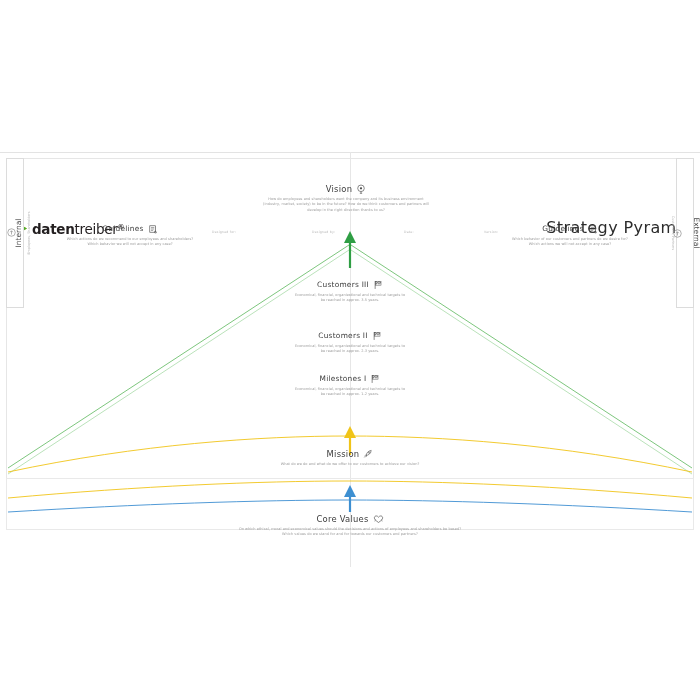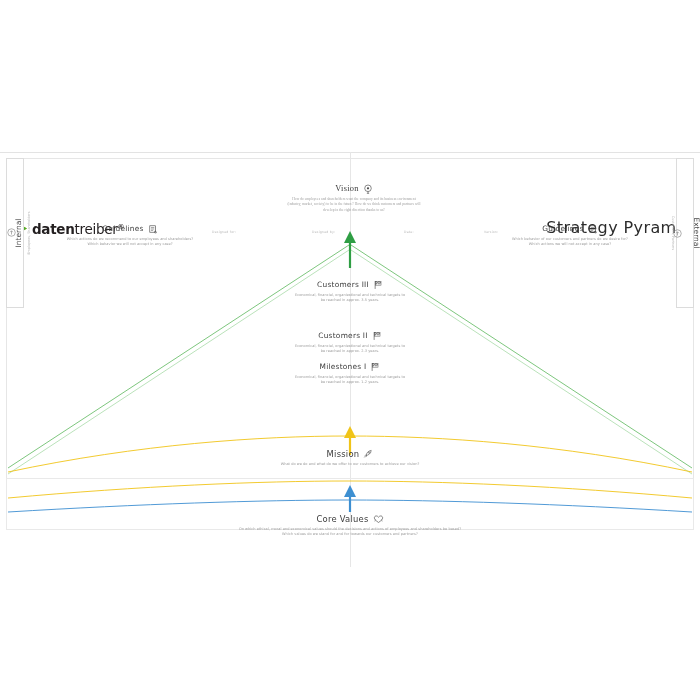--- a/index.html
+++ b/index.html
@@ -133,21 +133,21 @@
     <g>
       <path d="M350,455 L350,431" stroke="#f0c419" stroke-width="2.2" fill="none"></path>
       <path d="M344,438 L350,426 L356,438 Z" fill="#f0c419"></path>
     </g>
     <g>
       <path d="M350,512 L350,490" stroke="#3d8fd1" stroke-width="2.2" fill="none"></path>
       <path d="M344,497 L350,485 L356,497 Z" fill="#3d8fd1"></path>
     </g>
   </svg>
 
-  <div class="block" style="left:244px;top:184px;width:220px;font-family:Liberation Serif, serif;">
+  <div class="block" style="left:236px;top:184px;width:220px;">
     <div class="ttl">
       <span>Vision</span>
       <svg width="10" height="10" viewBox="0 0 14 14">
         <circle cx="7" cy="6" r="4.6" fill="none" stroke="#4a4a4a" stroke-width=".9"></circle>
         <circle cx="7" cy="6" r="1.6" fill="#4a4a4a"></circle>
         <path d="M7,10.6 L7,13 M5.4,13 H8.6" stroke="#4a4a4a" stroke-width=".9" fill="none"></path>
       </svg>
     </div>
     <div class="desc" style="white-space:pre-line;">How do employees and shareholders want the company and its business environment
 (industry, market, society) to be in the future? How do we think customers and partners will
@@ -209,21 +209,21 @@
         <rect x="5.5" y="3.3" width="1.9" height="1.3" fill="#4a4a4a"></rect>
           <rect x="9.3" y="3.3" width="1.9" height="1.3" fill="#4a4a4a"></rect>
         <rect x="3.6" y="4.6" width="1.9" height="1.3" fill="#4a4a4a"></rect>
           <rect x="7.4" y="4.6" width="1.9" height="1.3" fill="#4a4a4a"></rect>
       </svg>
     </div>
     <div class="desc" style="white-space:pre-line;">Economical, financial, organizational and technical targets to
 be reached in approx. 2-3 years.</div>
   </div>
 
-  <div class="block small" style="left:265px;top:362px;width:170px;">
+  <div class="block small" style="left:265px;top:374px;width:170px;">
     <div class="ttl">
       <span>Milestones I</span>
       <svg width="10" height="10" viewBox="0 0 14 14">
         <path d="M3,1.5 V12.5" stroke="#4a4a4a" stroke-width=".9"></path>
         <rect x="3.6" y="2" width="7.6" height="5.2" fill="none" stroke="#4a4a4a" stroke-width=".7"></rect>
         <rect x="3.6" y="2" width="1.9" height="1.3" fill="#4a4a4a"></rect>
           <rect x="7.4" y="2" width="1.9" height="1.3" fill="#4a4a4a"></rect>
         <rect x="5.5" y="3.3" width="1.9" height="1.3" fill="#4a4a4a"></rect>
           <rect x="9.3" y="3.3" width="1.9" height="1.3" fill="#4a4a4a"></rect>
         <rect x="3.6" y="4.6" width="1.9" height="1.3" fill="#4a4a4a"></rect>

